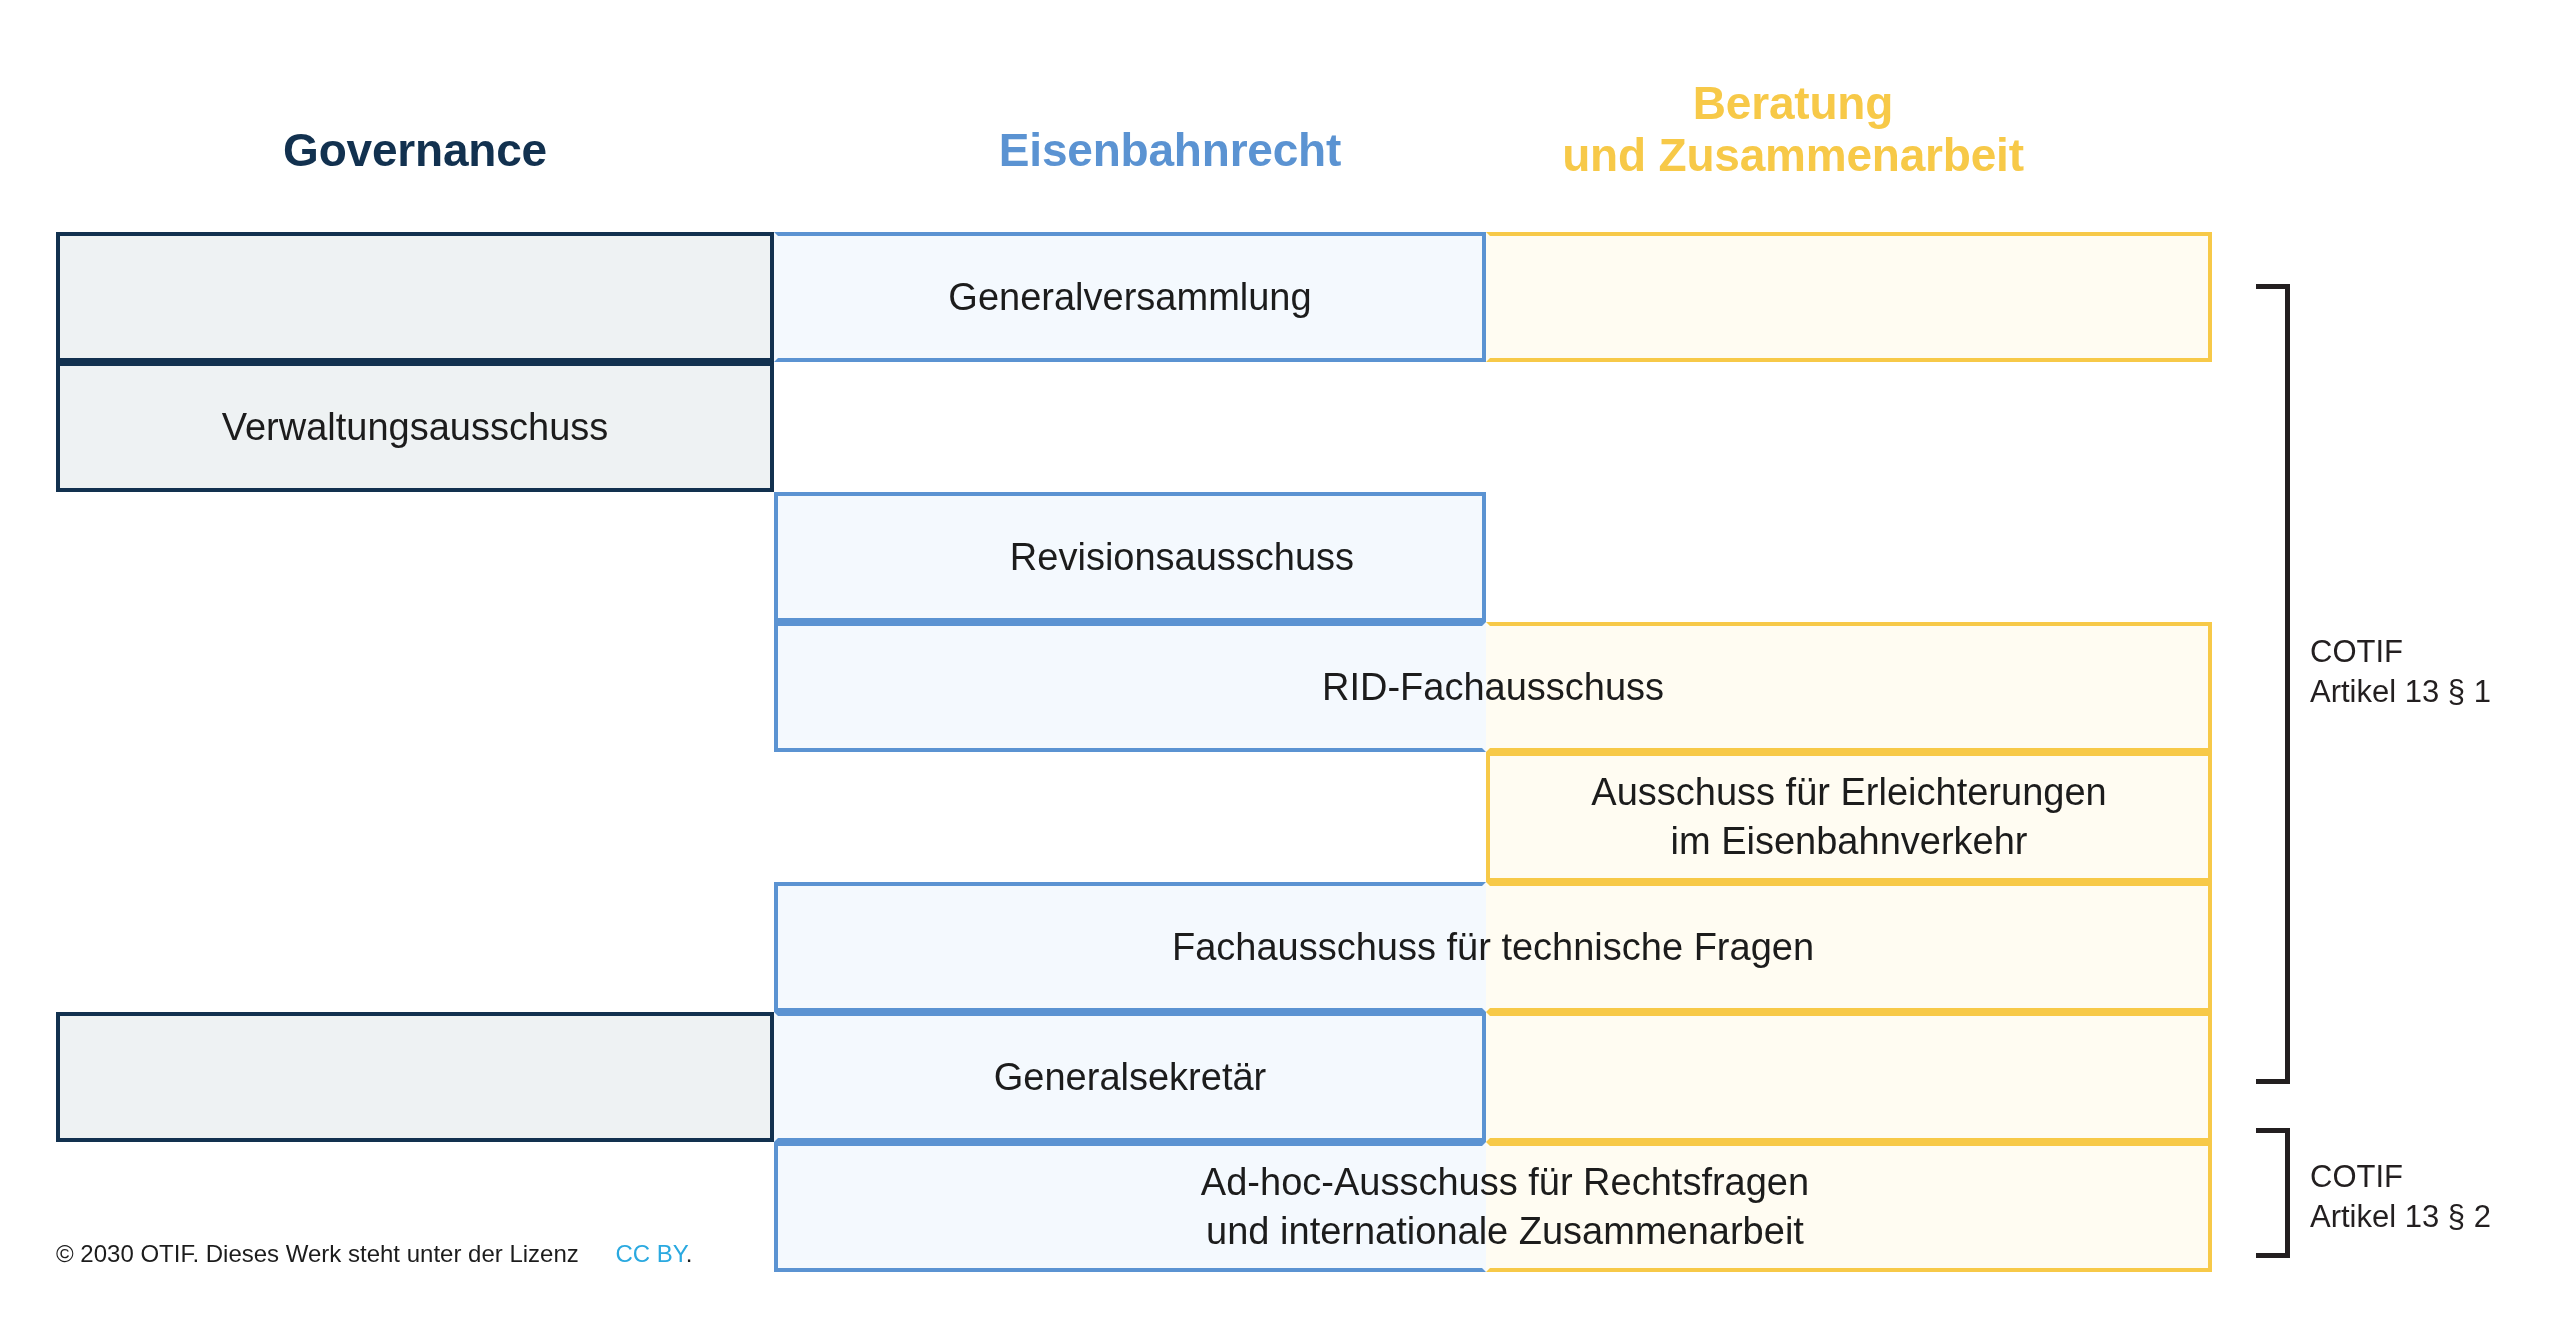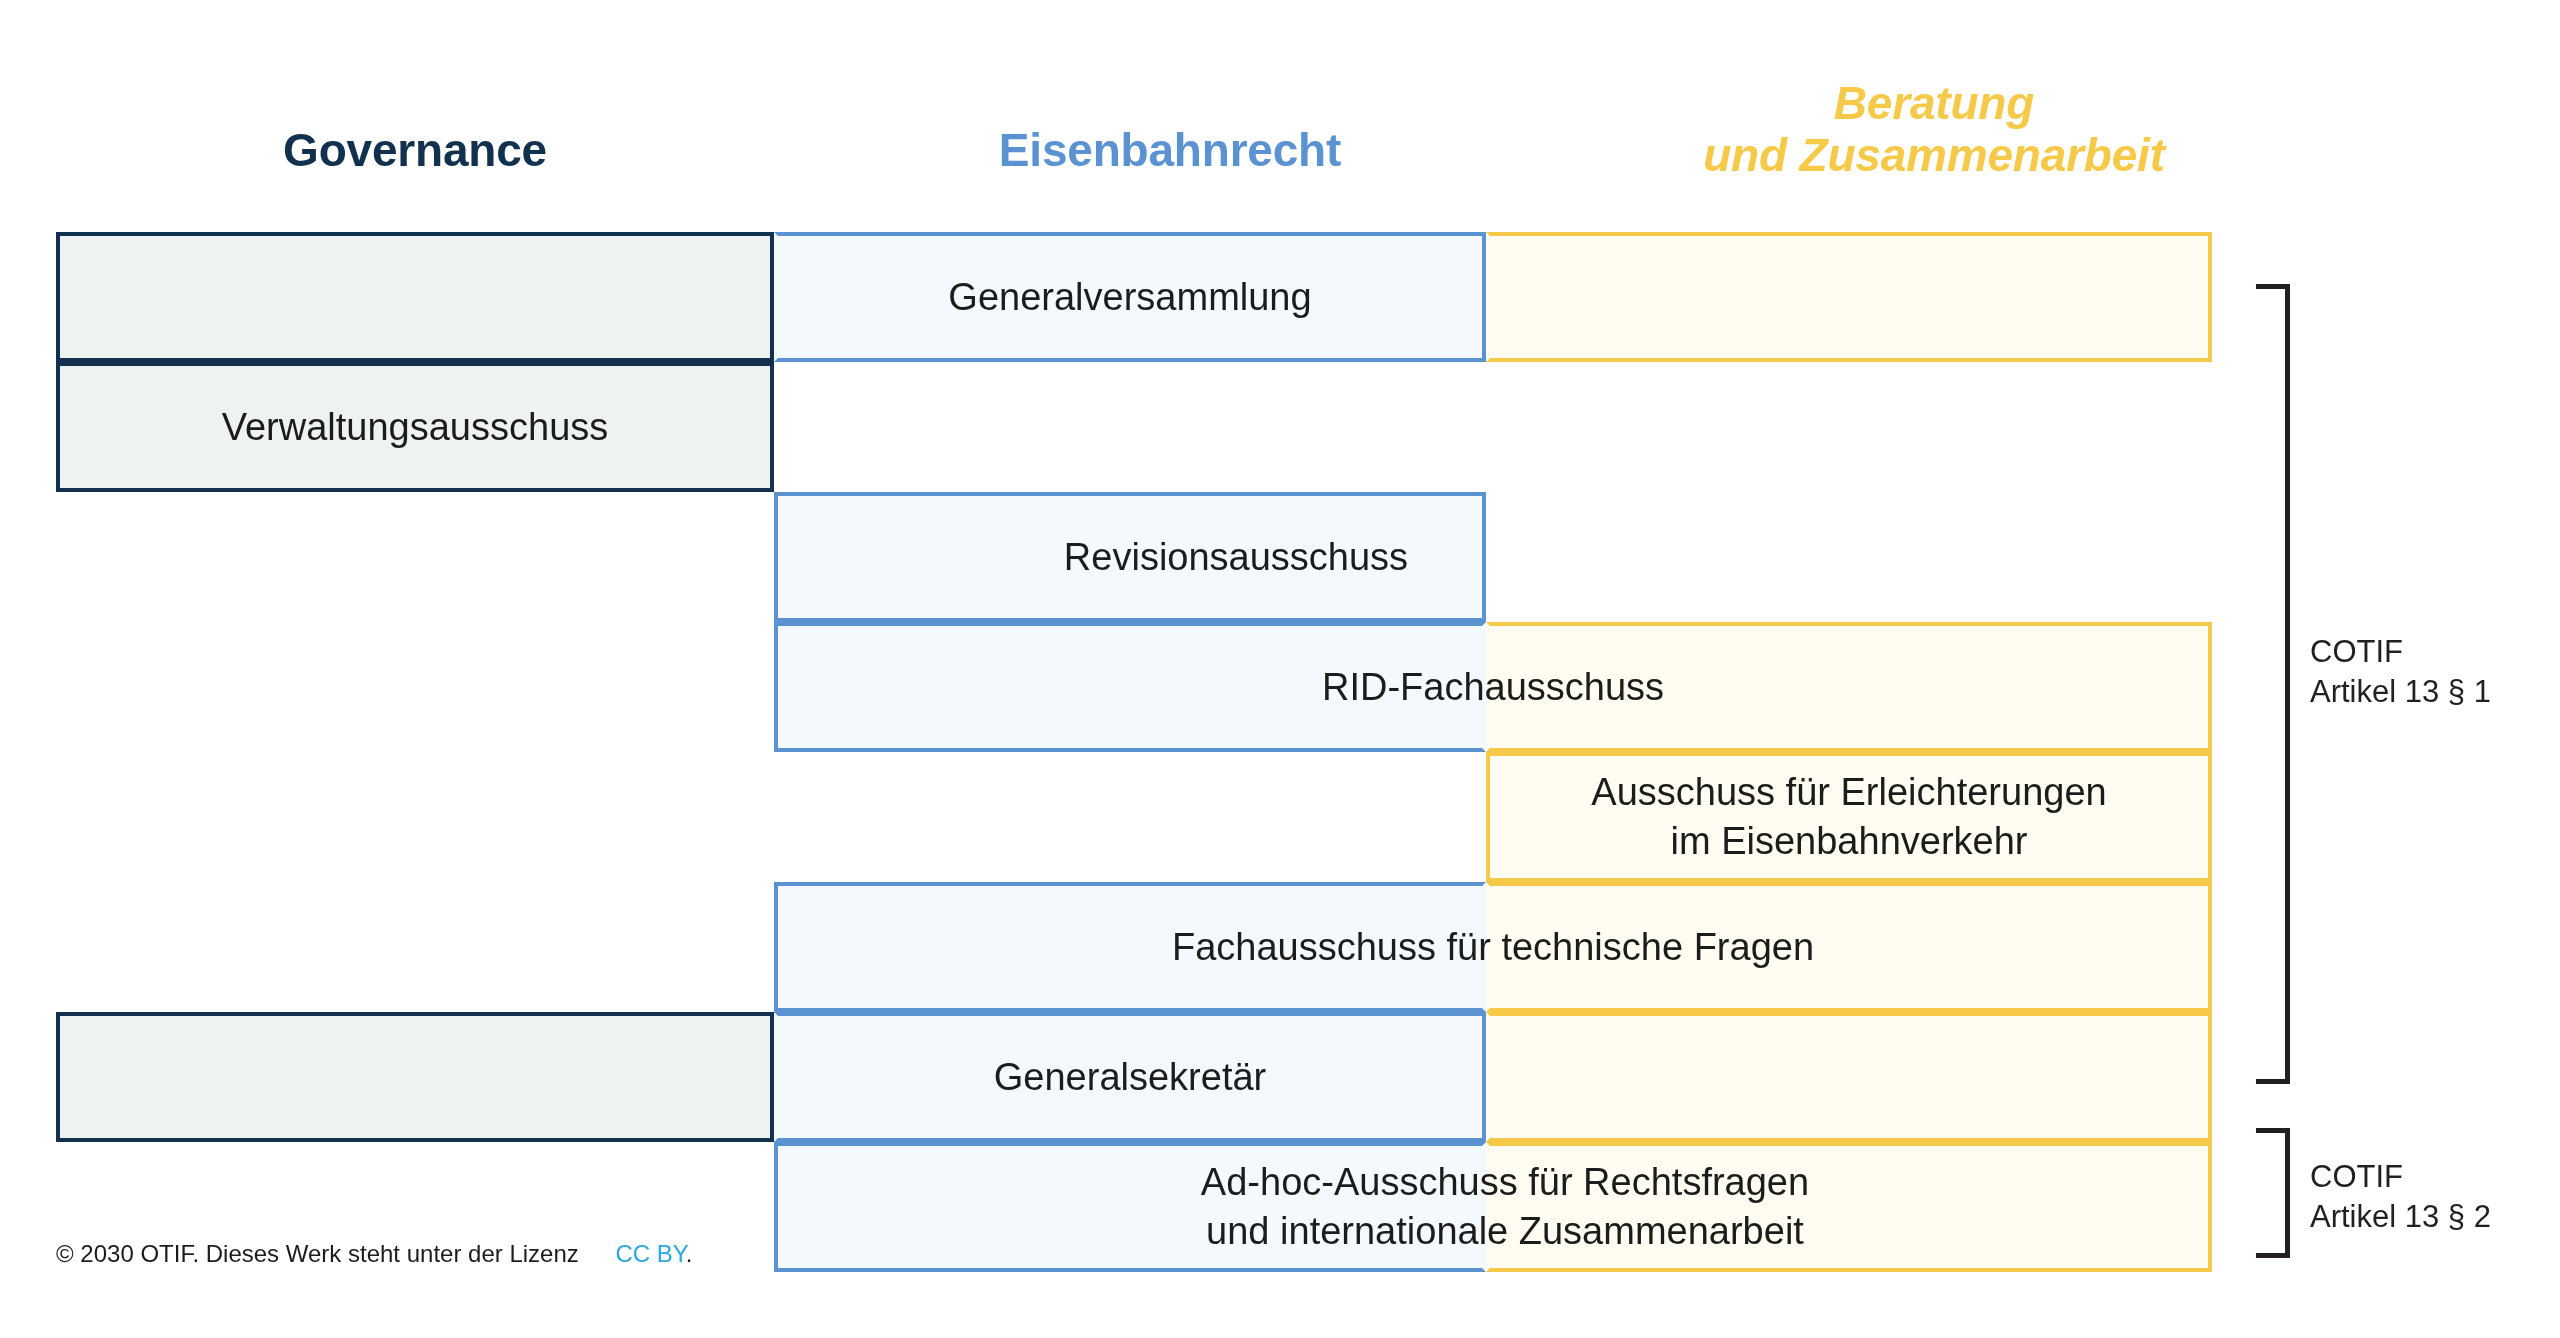--- a/index.html
+++ b/index.html
@@ -33,23 +33,22 @@
   #head-governance {
     left: 56px;  top: 125px;  width: 718px;
     color: #12314f;
   }
   #head-eisenbahnrecht {
     left: 814px; top: 125px;  width: 712px;
     color: #5b93d2;
     text-align: center;
   }
   #head-beratung {
-    left: 1571px; top: 78px;  width: 726px;
+    left: 1430px; top: 78px;  width: 726px;
     color: #f7c948;
-    font-style: italic;
   }
 
   
   .row {
     position: absolute;
     left: 0;
     width: 2560px;
   }
 
   
@@ -139,21 +138,21 @@
     <div class="row-label" style="left:774px; top:232px; width:712px; height:130px;border-radius:13px;">Generalversammlung</div>
   </div>
 
   <div class="row">
     <div class="cell gov" style="left:56px; top:362px; width:718px; height:130px;"></div>
     <div class="row-label" style="left:56px; top:362px; width:718px; height:130px;">Verwaltungsausschuss</div>
   </div>
 
   <div class="row">
     <div class="cell rail" style="left:774px; top:492px; width:712px; height:130px;"></div>
-    <div class="row-label" style="left:808px; top:492px; width:856px; height:130px;">Revisionsausschuss</div>
+    <div class="row-label" style="left:754px; top:492px; width:856px; height:130px;">Revisionsausschuss</div>
   </div>
 
   <div class="row">
     <div class="cell rail nb-right" style="left:774px; top:622px; width:712px; height:130px;"></div>
     <div class="cell advice nb-left" style="left:1486px;top:622px; width:726px; height:130px;"></div>
     <div class="row-label" style="left:774px; top:622px; width:1438px; height:130px;">RID-Fachausschuss</div>
   </div>
 
   <div class="row">
     <div class="cell advice" style="left:1486px; top:752px; width:726px; height:130px;"></div>

